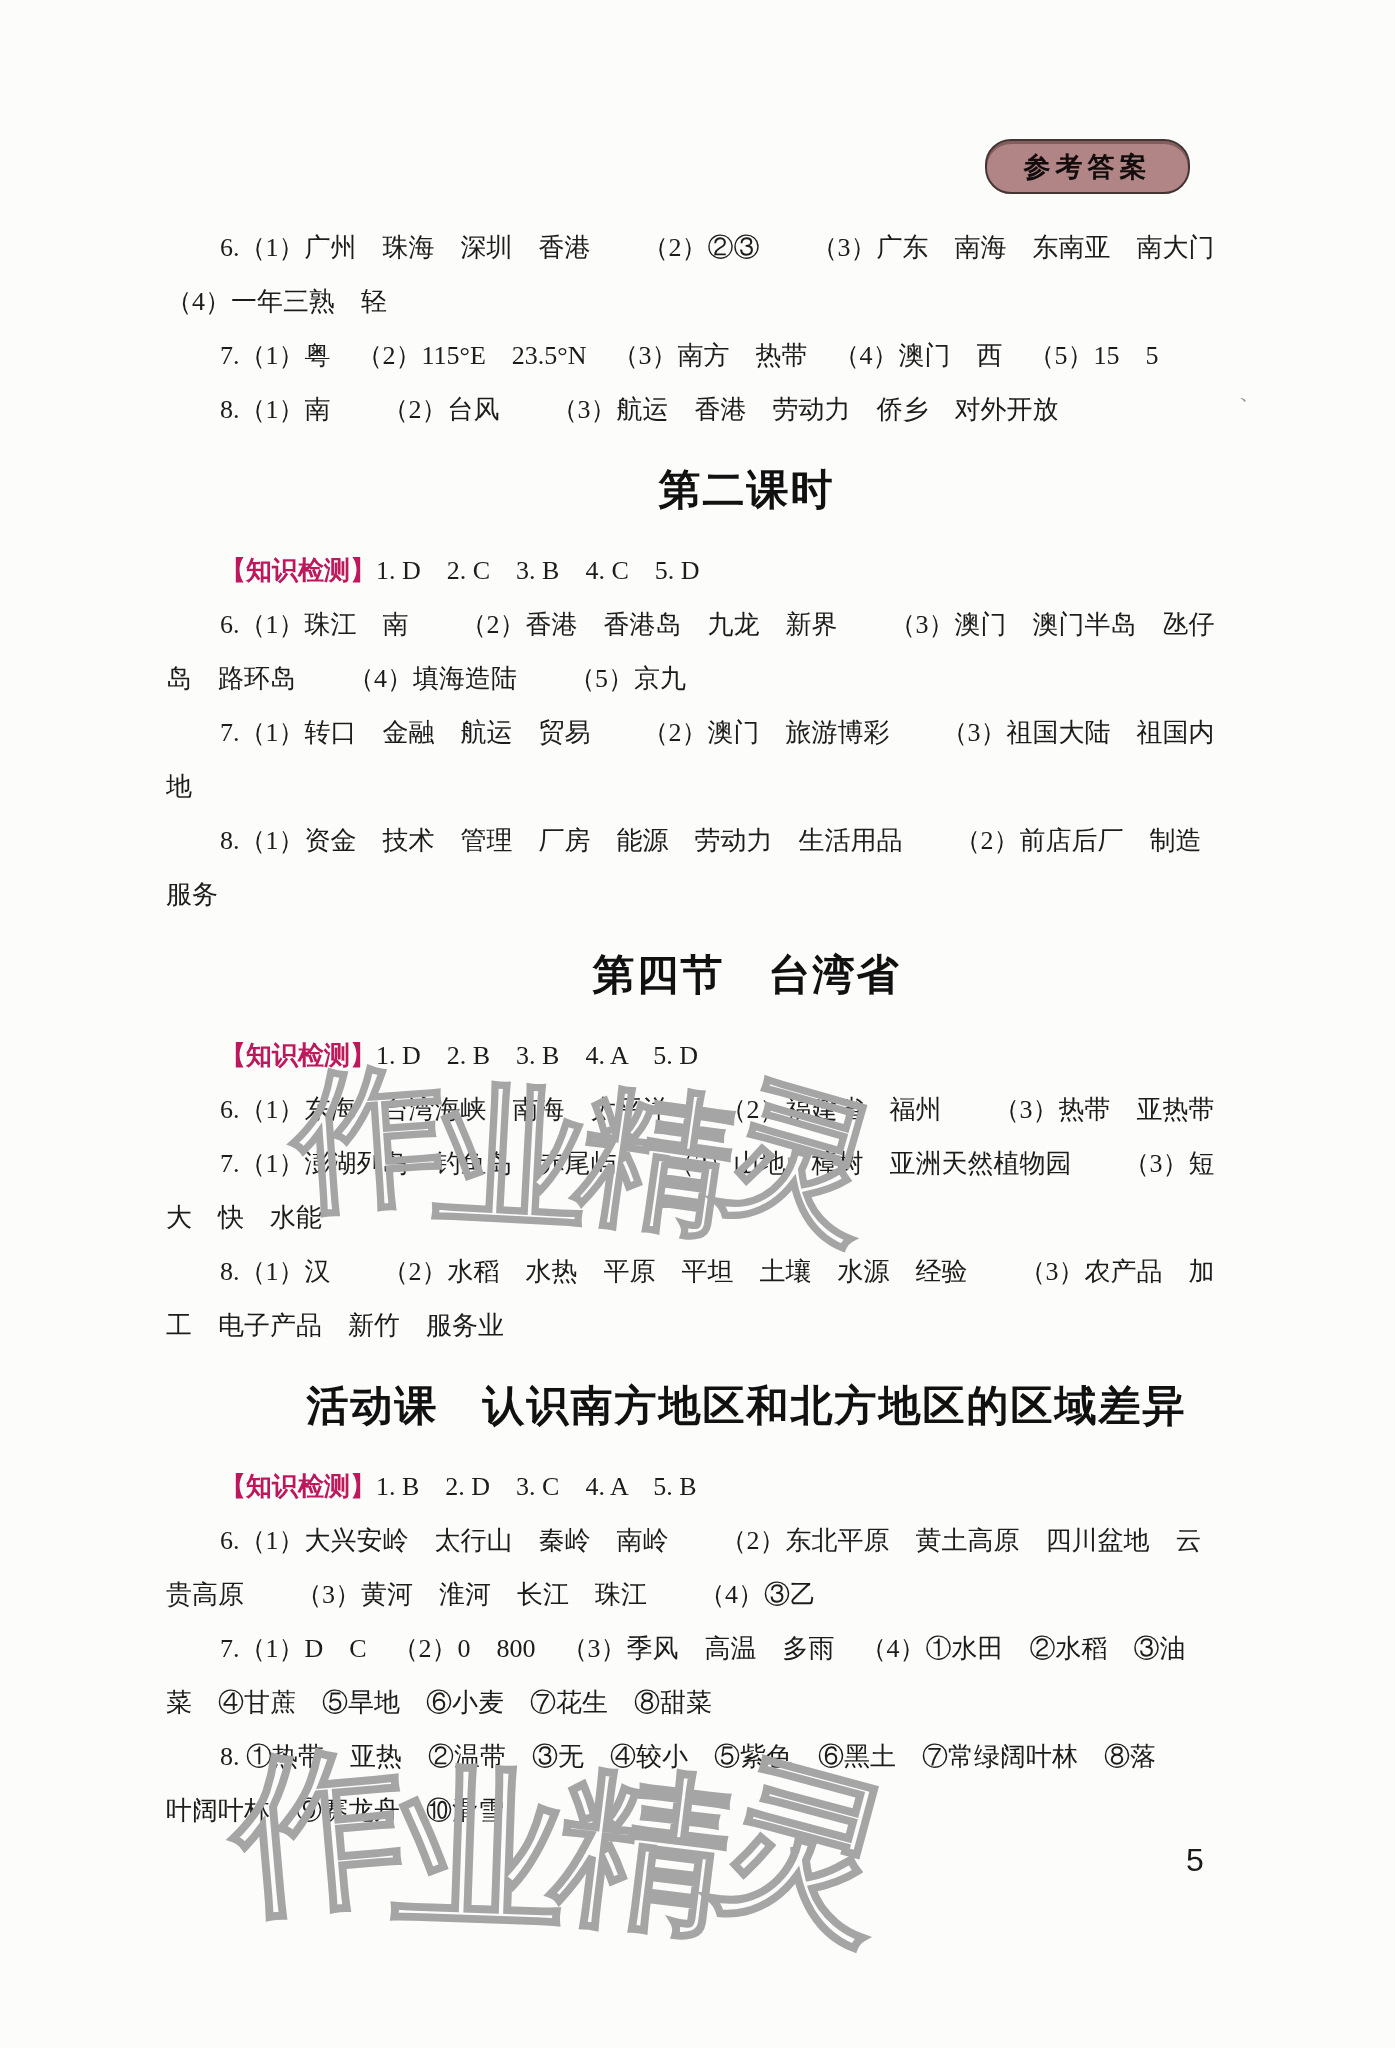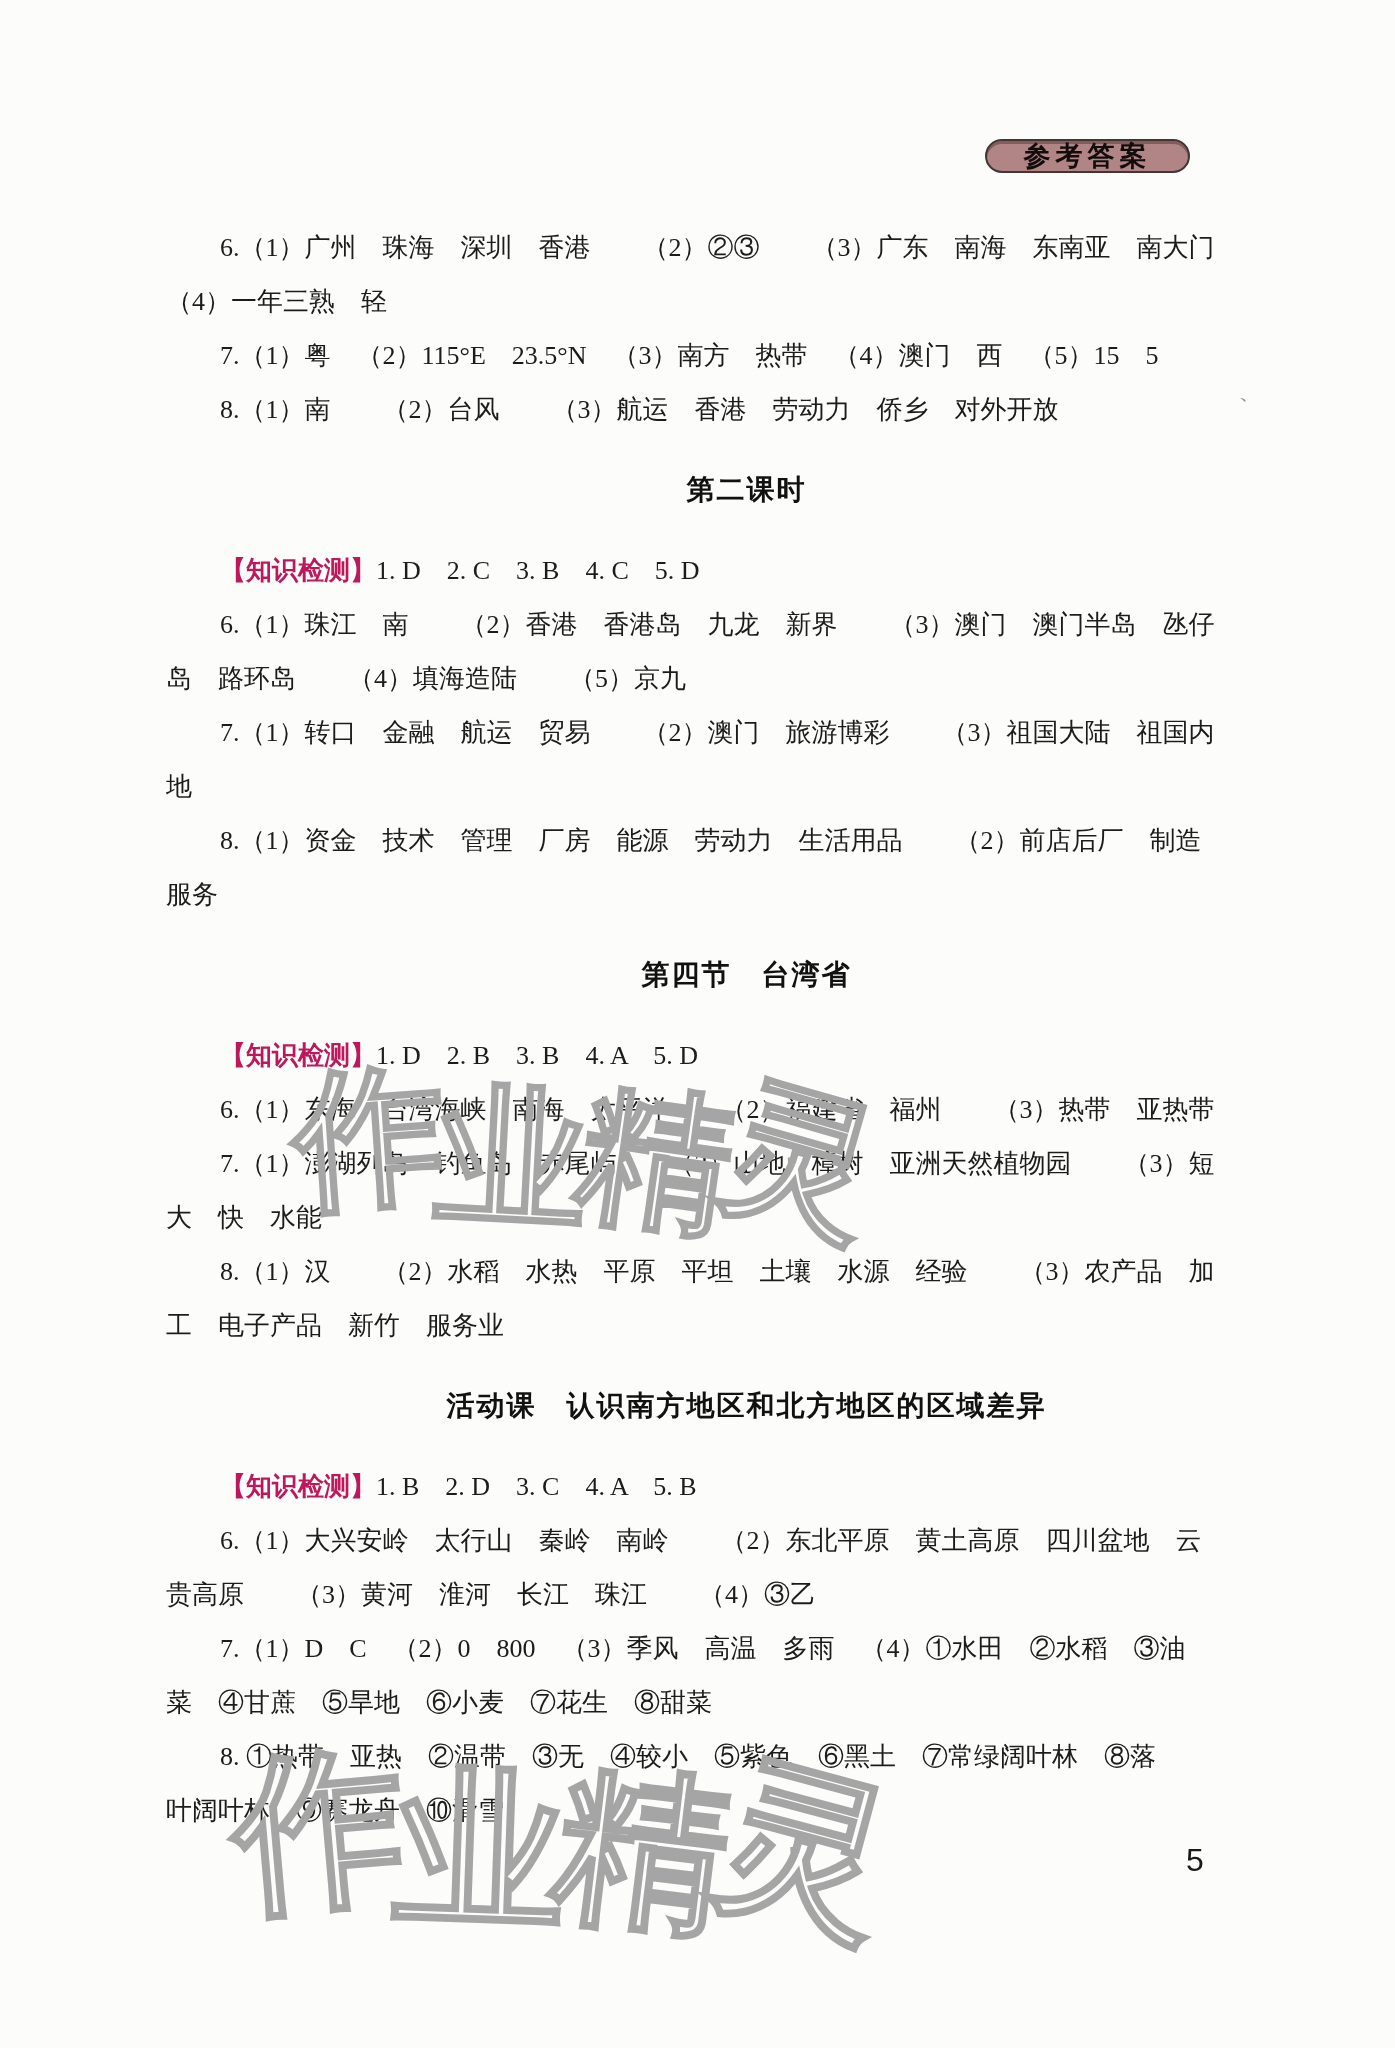--- a/index.html
+++ b/index.html
@@ -14,31 +14,31 @@
     position:absolute;left:0;top:0;right:8px;
     padding:221px 60px 0 166px;
     font-size:26px;line-height:54px;
     white-space:pre;
   }
   .content p{margin:0;}
   .first{text-indent:54px;}
   .cont{text-indent:0;}
   .heading{
     font-family:"Liberation Sans","DejaVu Sans",sans-serif;
-    font-weight:700;font-size:28px;line-height:54px;
+    font-weight:700;font-size:42px;line-height:54px;
     text-align:center;margin:26px 0;letter-spacing:2px;
     white-space:pre;color:#111;
   }
   .hei{
     font-family:"Liberation Sans","DejaVu Sans",sans-serif;
     font-weight:700;color:#be185d;
   }
   
   .badge{
-    position:absolute;left:985px;top:139px;width:205px;height:34px;
+    position:absolute;left:985px;top:139px;width:205px;height:55px;
     background:#b18585;border:2px solid #443434;border-radius:26px;
     box-shadow:inset 0 3px 0 rgba(40,20,20,.35);
     display:flex;align-items:center;justify-content:center;
     font-family:"Liberation Sans","DejaVu Sans",sans-serif;
     font-weight:700;font-size:27px;letter-spacing:5px;color:#120c0c;
     box-sizing:border-box;
   }
   
   .watermark{
     position:absolute;

